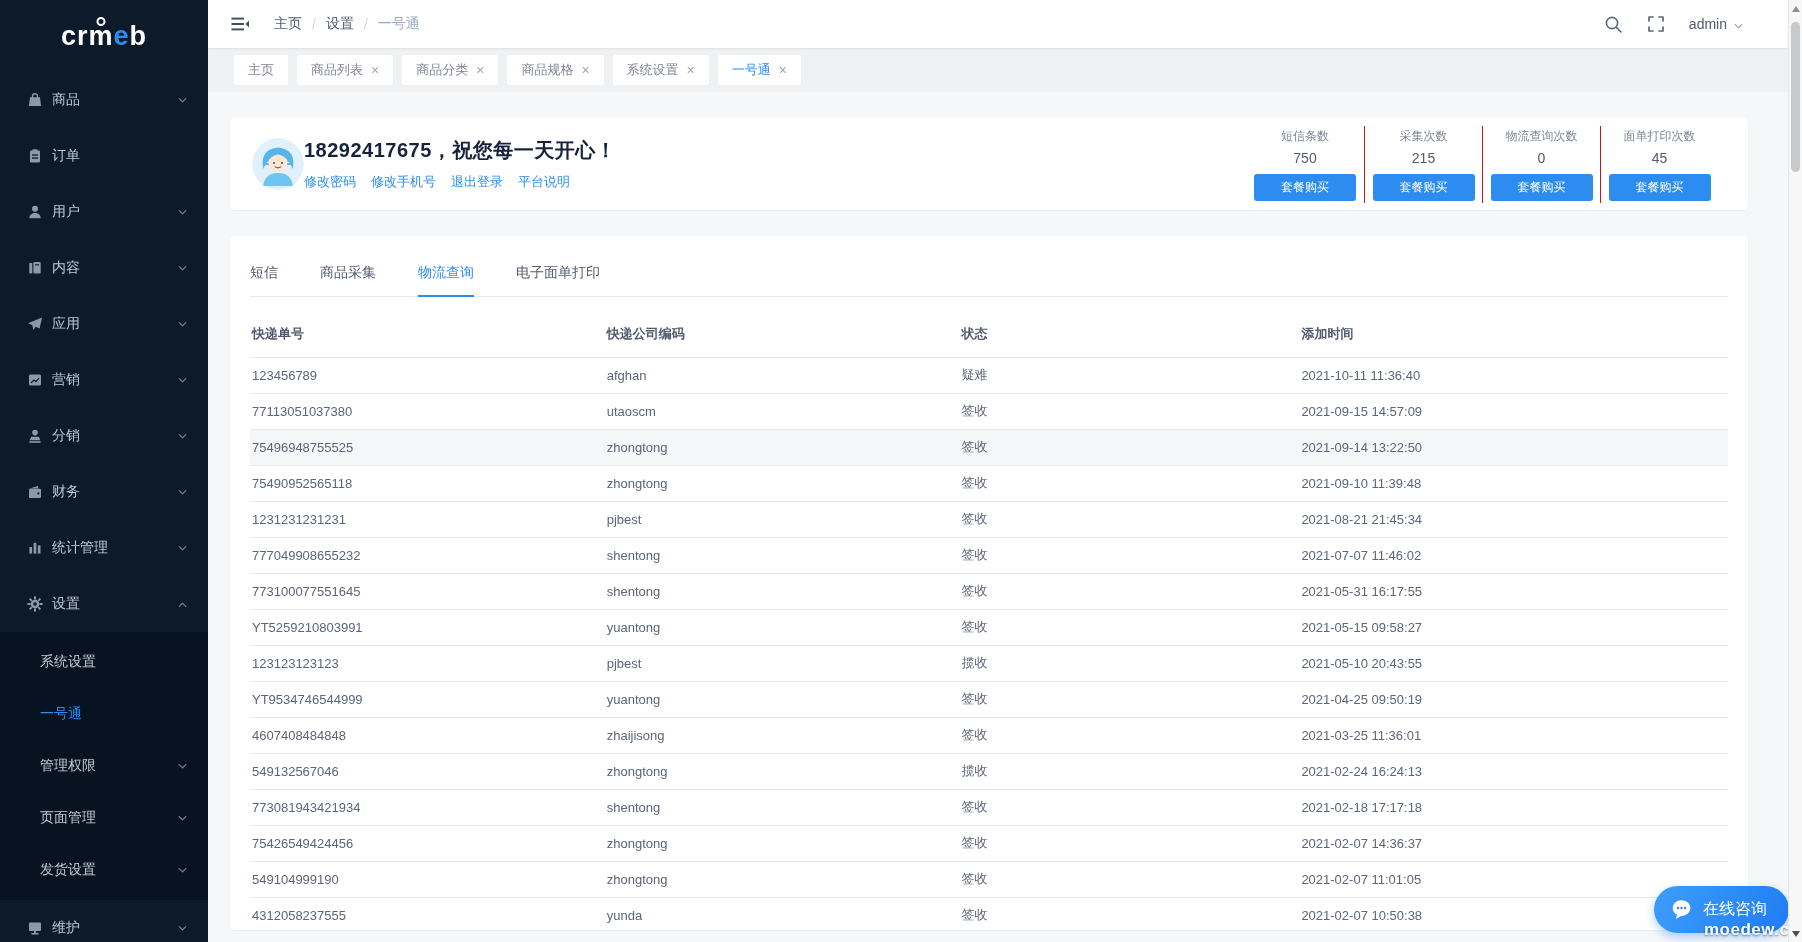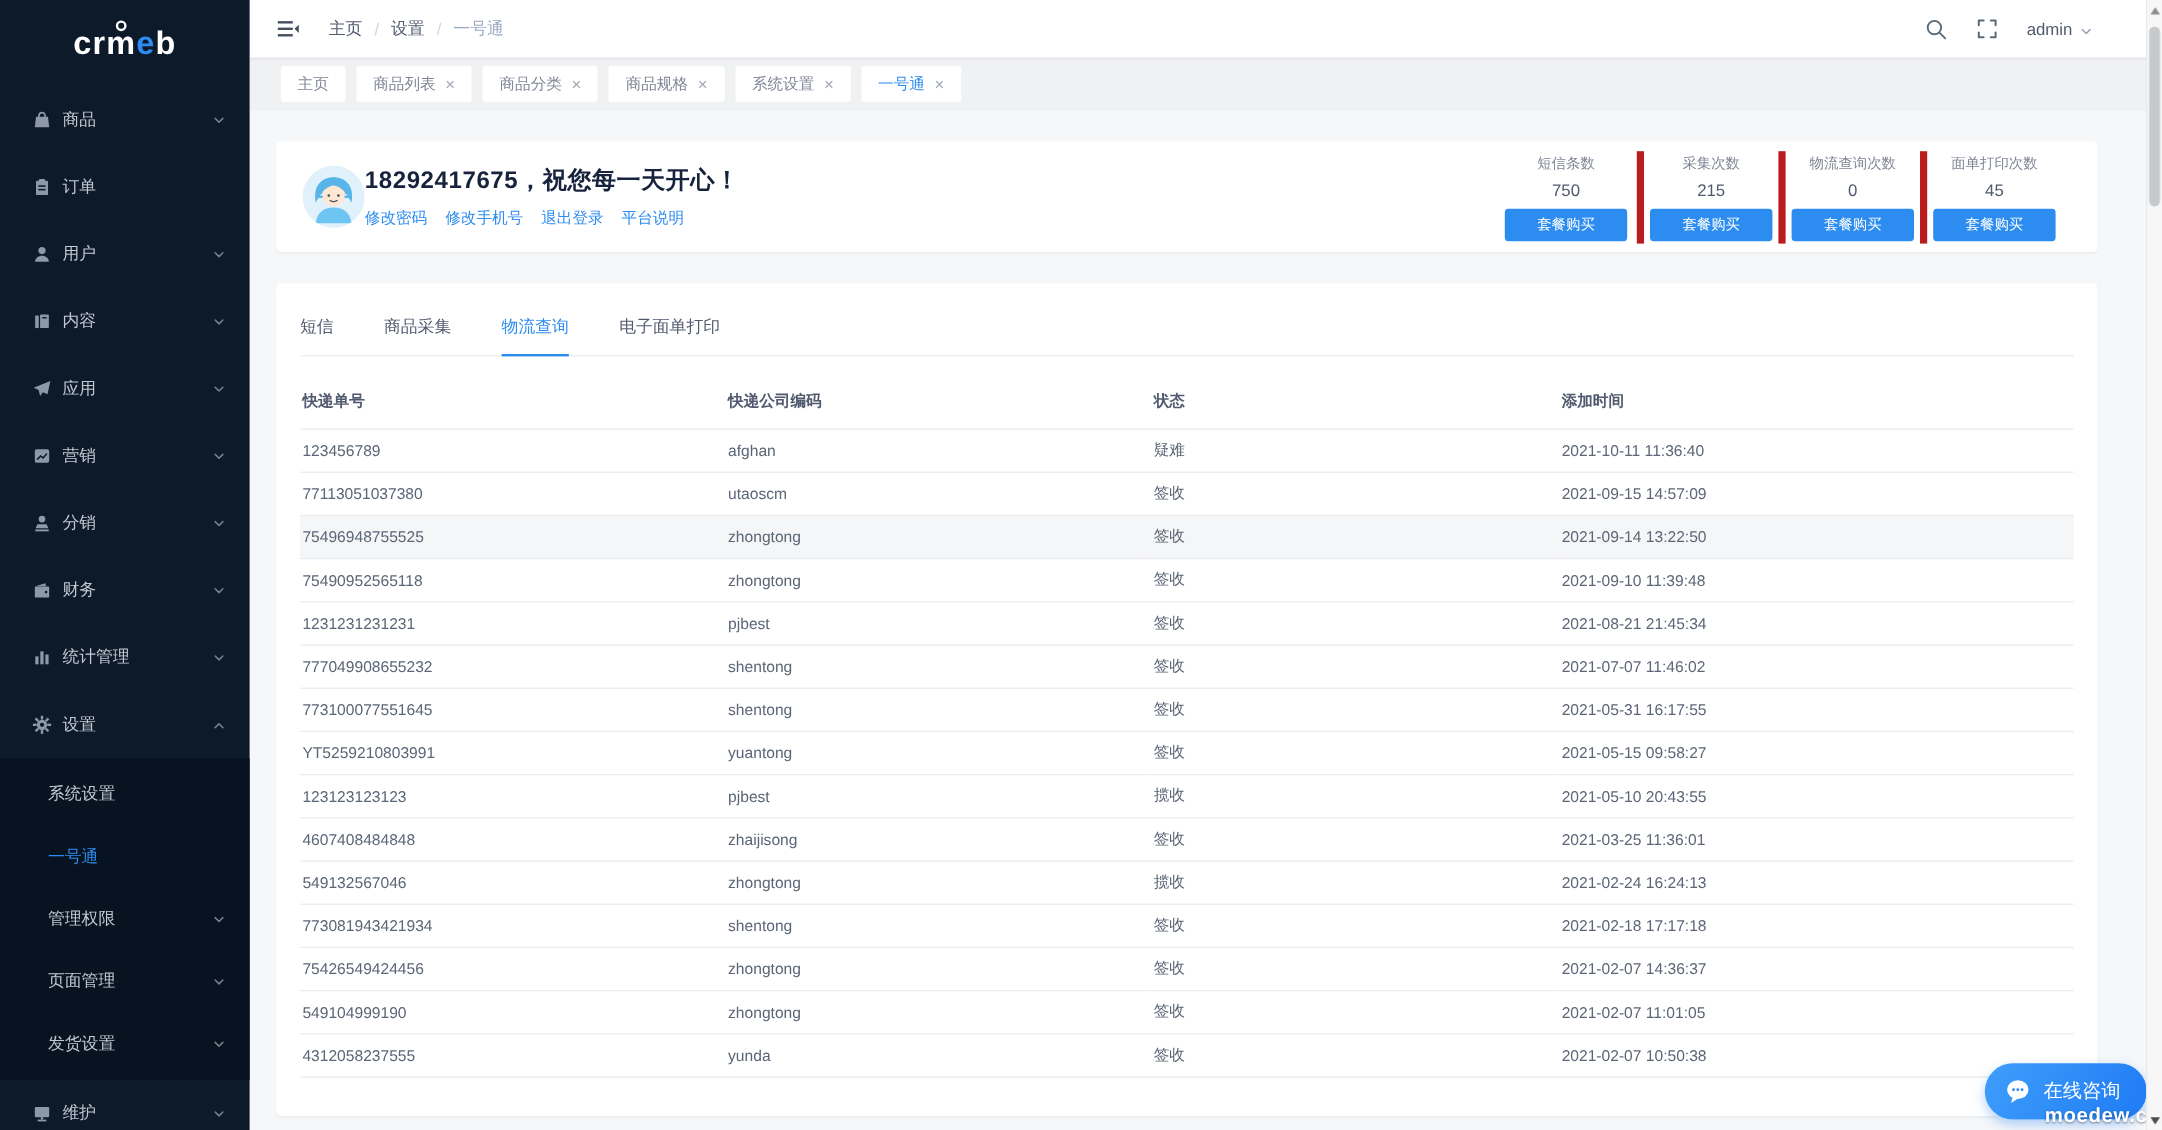--- a/index.html
+++ b/index.html
@@ -46,21 +46,21 @@
   .content{flex:1;padding:26px 54px 0 22px;display:flex;flex-direction:column;overflow:hidden}
   .profile-card{background:#fff;border-radius:4px;height:92px;flex:none;
     display:flex;align-items:center;padding:0 30px 0 22px;box-shadow:0 1px 2px rgba(0,0,0,.04)}
   .avatar{width:52px;height:52px;border-radius:50%;overflow:hidden;flex:none}
   .profile-info{}
   .profile-title{font-size:20px;font-weight:bold;color:#17233d;letter-spacing:.5px}
   .profile-links{margin-top:9px;display:flex;gap:15px}
   .plink{color:#2d8cf0;font-size:13px;cursor:pointer}
   .stats{margin-left:auto;display:flex;align-items:center}
   .stat{width:118px;text-align:center;display:flex;flex-direction:column;align-items:center;padding:2px 0}
-  .stat + .stat{border-left:6px solid #b91c1c}
+  .stat + .stat{border-left:1px solid #b91c1c}
   .stat-label{font-size:12px;color:#808695}
   .stat-value{font-size:14px;color:#515a6e;margin:5px 0 8px}
   .stat-btn{background:#2d8cf0;color:#fff;border:none;border-radius:3px;
     font-size:12px;padding:5px 27px;cursor:pointer;font-family:inherit}
   
   .panel-card{background:#fff;border-radius:4px;margin-top:26px;margin-bottom:12px;
     flex:1;padding:0 20px;overflow:hidden;box-shadow:0 1px 2px rgba(0,0,0,.04)}
   .panel-tabs{display:flex;gap:42px;border-bottom:1px solid #e8eaec;padding-top:28px}
   .panel-tab{font-size:14px;color:#515a6e;padding-bottom:14px;position:relative;cursor:pointer}
   .panel-tab.active{color:#2d8cf0}
@@ -492,20 +492,26 @@
               <td>签收</td>
               <td>2021-05-15 09:58:27</td>
             </tr>
             <tr>
               <td>123123123123</td>
               <td>pjbest</td>
               <td>揽收</td>
               <td>2021-05-10 20:43:55</td>
             </tr>
             <tr>
+              <td>YT9534746544999</td>
+              <td>yuantong</td>
+              <td>签收</td>
+              <td>2021-04-25 09:50:19</td>
+            </tr>
+            <tr>
               <td>4607408484848</td>
               <td>zhaijisong</td>
               <td>签收</td>
               <td>2021-03-25 11:36:01</td>
             </tr>
             <tr>
               <td>549132567046</td>
               <td>zhongtong</td>
               <td>揽收</td>
               <td>2021-02-24 16:24:13</td>

